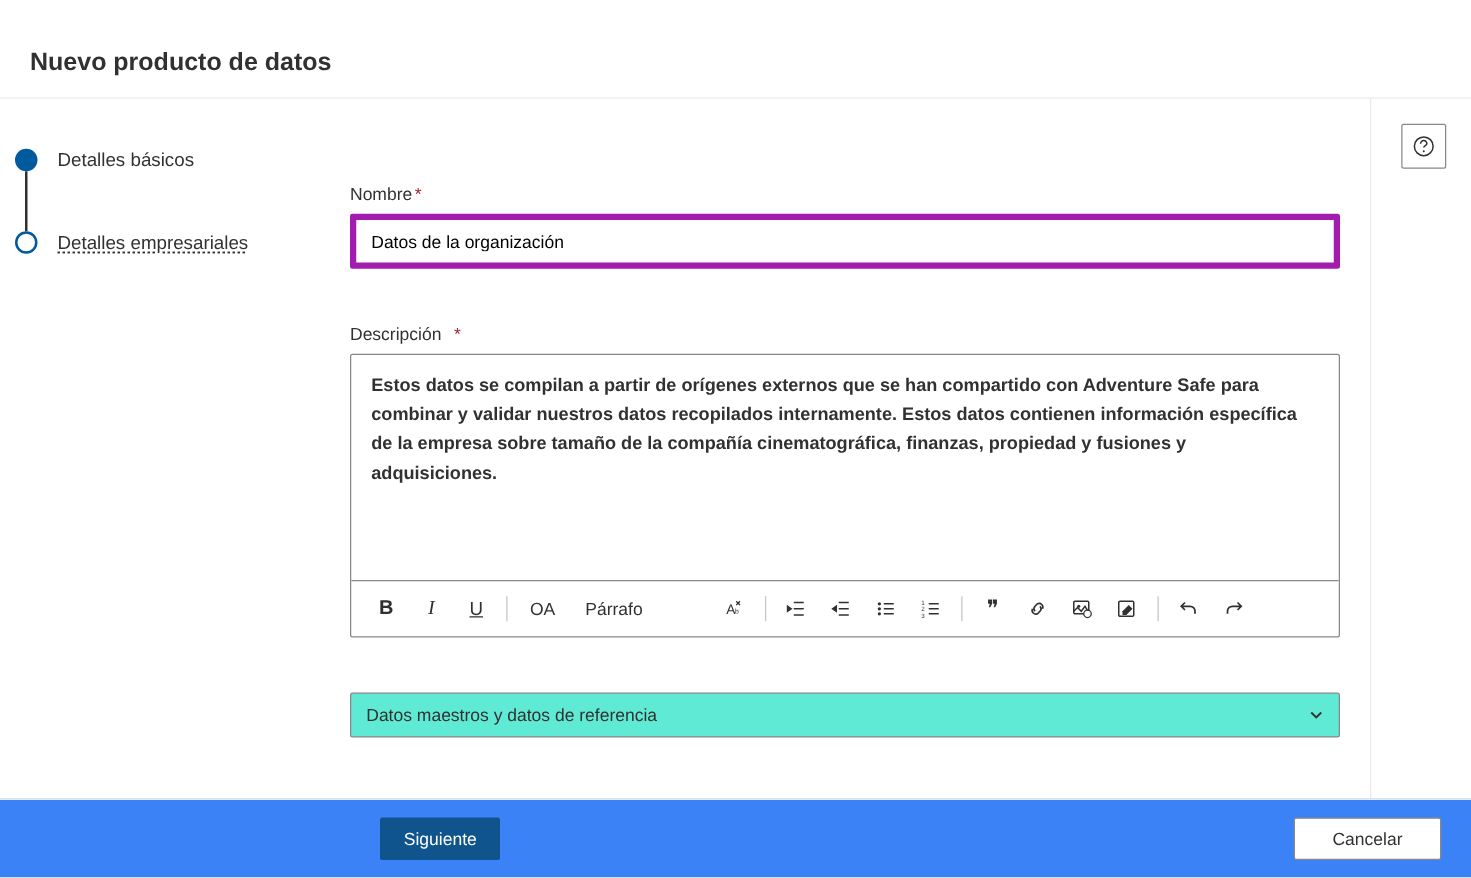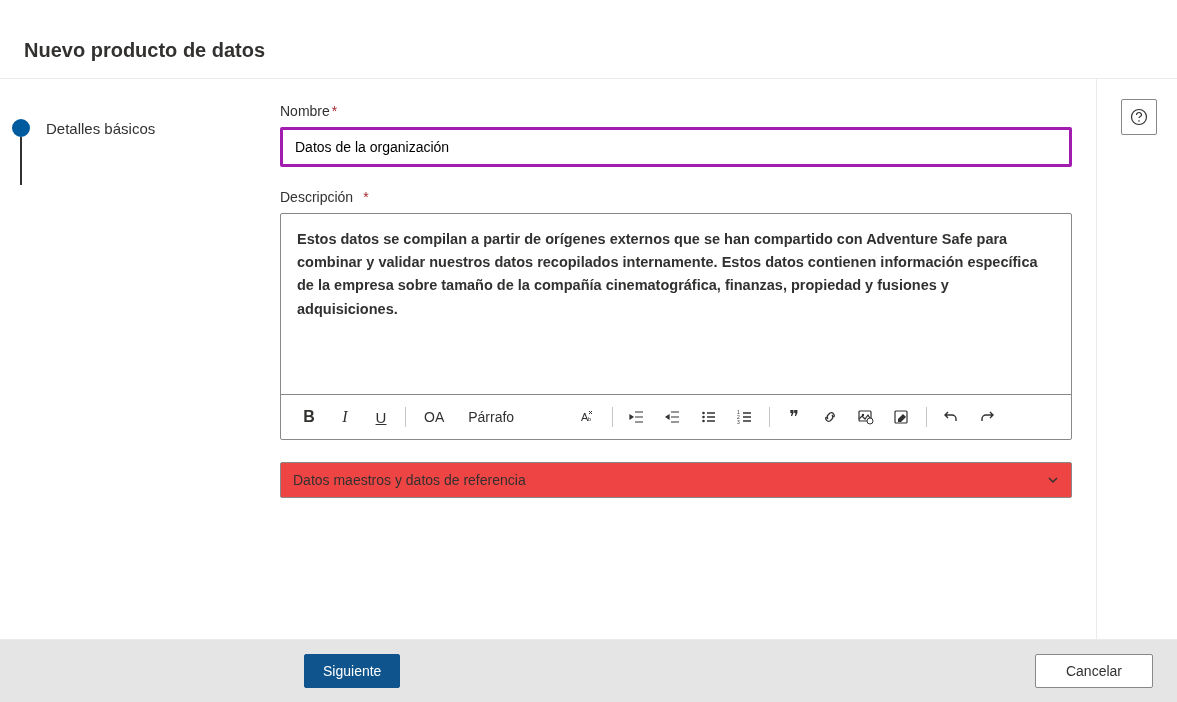--- a/index.html
+++ b/index.html
@@ -8,53 +8,57 @@
 .header h1 { font-size: 20px; font-weight: 600; margin-top: 15px; }
 .content { display: flex; height: calc(100% - 136px); }
 .sidebar { width: 280px; padding: 40px 24px 24px 12px; }
 .step { display: flex; align-items: flex-end; margin-bottom: 0; position: relative; }
 .step-circle { width: 18px; height: 18px; border-radius: 50%; margin-right: 16px; flex-shrink: 0; border: 2px solid #005a9e; background: #fff; z-index: 1; }
 .step-circle.active { background: #005a9e; }
 .step-label { font-size: 15px; }
 .step-label.underline { text-decoration: underline dotted; text-underline-offset: 3px; }
 .step-connector { position: absolute; left: 20px; top: 58px; width: 2px; height: 48px; background: #323130; }
 .main { flex: 1; padding: 24px 0 24px 0; border-right: 1px solid #edebe9; overflow: visible; position: relative; }
-.form-group { margin-bottom: 22px; padding: 0 24px 0 0; }
+.form-group { margin-bottom: 22px; padding: 0 24px 0 0; margin-top: 44px; }
 .form-label { display: block; font-size: 14px; margin-bottom: 8px; font-weight: 400; }
 .req { color: #a4262c; margin-left: 2px; }
-.form-input { width: 100%; padding: 9px 12px; border: 3px solid #a21caf; border-radius: 2px; font-size: 14px; font-family: inherit; outline: none; }
-.form-select { width: 100%; padding: 9px 36px 9px 12px; border: 1px solid #8a8886; border-radius: 2px; font-size: 14px; font-family: inherit; background: #ef4444; appearance: none; cursor: pointer; position: relative; }
+.form-input { width: 100%; padding: 9px 12px; border: 5px solid #a21caf; border-radius: 2px; font-size: 14px; font-family: inherit; outline: none; }
+.form-select { width: 100%; padding: 9px 36px 9px 12px; border: 1px solid #8a8886; border-radius: 2px; font-size: 14px; font-family: inherit; background: #5eead4; appearance: none; cursor: pointer; position: relative; }
 .select-wrap { position: relative; }
 .select-wrap .chev { position: absolute; right: 12px; top: 50%; transform: translateY(-50%); pointer-events: none; }
 .richtext { border: 1px solid #8a8886; border-radius: 2px; overflow: hidden; width: 100%; }
 .rt-body { padding: 14px 16px; min-height: 180px; font-size: 14.5px; line-height: 1.6; position: relative; width: 780px; font-weight: bold; }
 .rt-toolbar { border-top: 1px solid #8a8886; padding: 8px 12px; display: flex; align-items: center; gap: 4px; }
 .rt-btn { width: 32px; height: 28px; display: inline-flex; align-items: center; justify-content: center; background: none; border: none; cursor: pointer; color: #323130; border-radius: 2px; }
 .rt-sep { width: 1px; height: 20px; background: #c8c6c4; margin: 0 4px; }
 .rt-text { padding: 0 10px; font-size: 14px; }
 .help-box { position: absolute; top: 24px; right: -60px; width: 36px; height: 36px; border: 1px solid #8a8886; border-radius: 2px; display: flex; align-items: center; justify-content: center; cursor: pointer; background: #fff; }
-.footer { position: absolute; bottom: 0; left: 0; right: 0; display: flex; justify-content: space-between; align-items: center; padding: 14px 24px; border-top: 1px solid #edebe9; background: #e5e5e5; }
+.footer { position: absolute; bottom: 0; left: 0; right: 0; display: flex; justify-content: space-between; align-items: center; padding: 14px 24px; border-top: 1px solid #edebe9; background: #3b82f6; }
 .btn-primary { background: #0f548c; color: #fff; border: 1px solid #0f548c; padding: 8px 18px; font-size: 14px; cursor: pointer; border-radius: 2px; font-family: inherit; margin-left: 280px; }
 .btn-secondary { background: #fff; color: #323130; border: 1px solid #8a8886; padding: 8px 30px; font-size: 14px; cursor: pointer; border-radius: 2px; font-family: inherit; }
 svg { display: block; }
 .side-right { width: 80px; }
 </style>
 </head>
 <body>
 
 <div class="header">
   <h1>Nuevo producto de datos</h1>
 </div>
 
 <div class="content">
   <div class="sidebar" style="position:relative;">
     <div class="step-connector"></div>
     <div class="step" style="margin-bottom:48px;">
       <div class="step-circle active"></div>
       <span class="step-label">Detalles básicos</span>
+    </div>
+    <div class="step">
+      <div class="step-circle"></div>
+      <span class="step-label underline">Detalles empresariales</span>
     </div>
   </div>
 
   <div class="main">
 
     <div class="form-group">
       <label class="form-label"><span>Nombre</span><span class="req">*</span></label>
       <input class="form-input" type="text" value="Datos de la organización" style="">
     </div>
 

